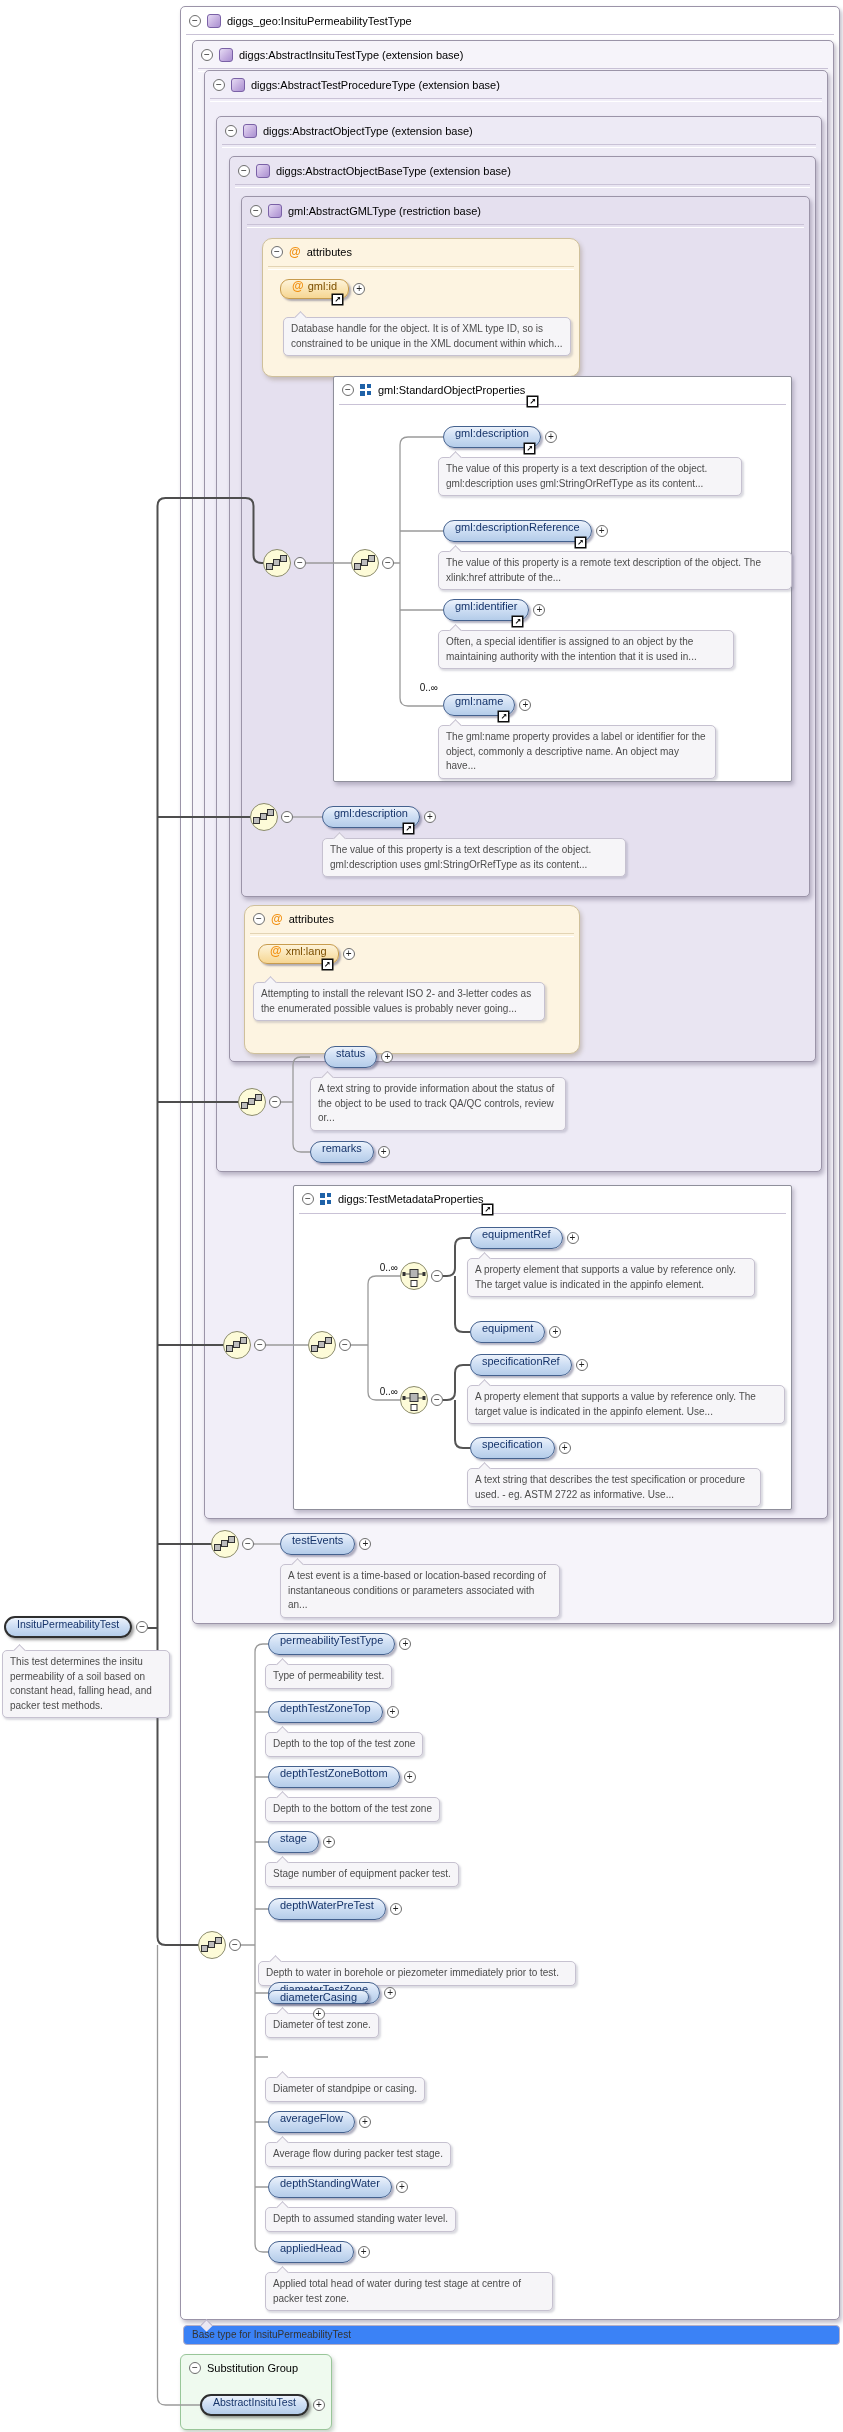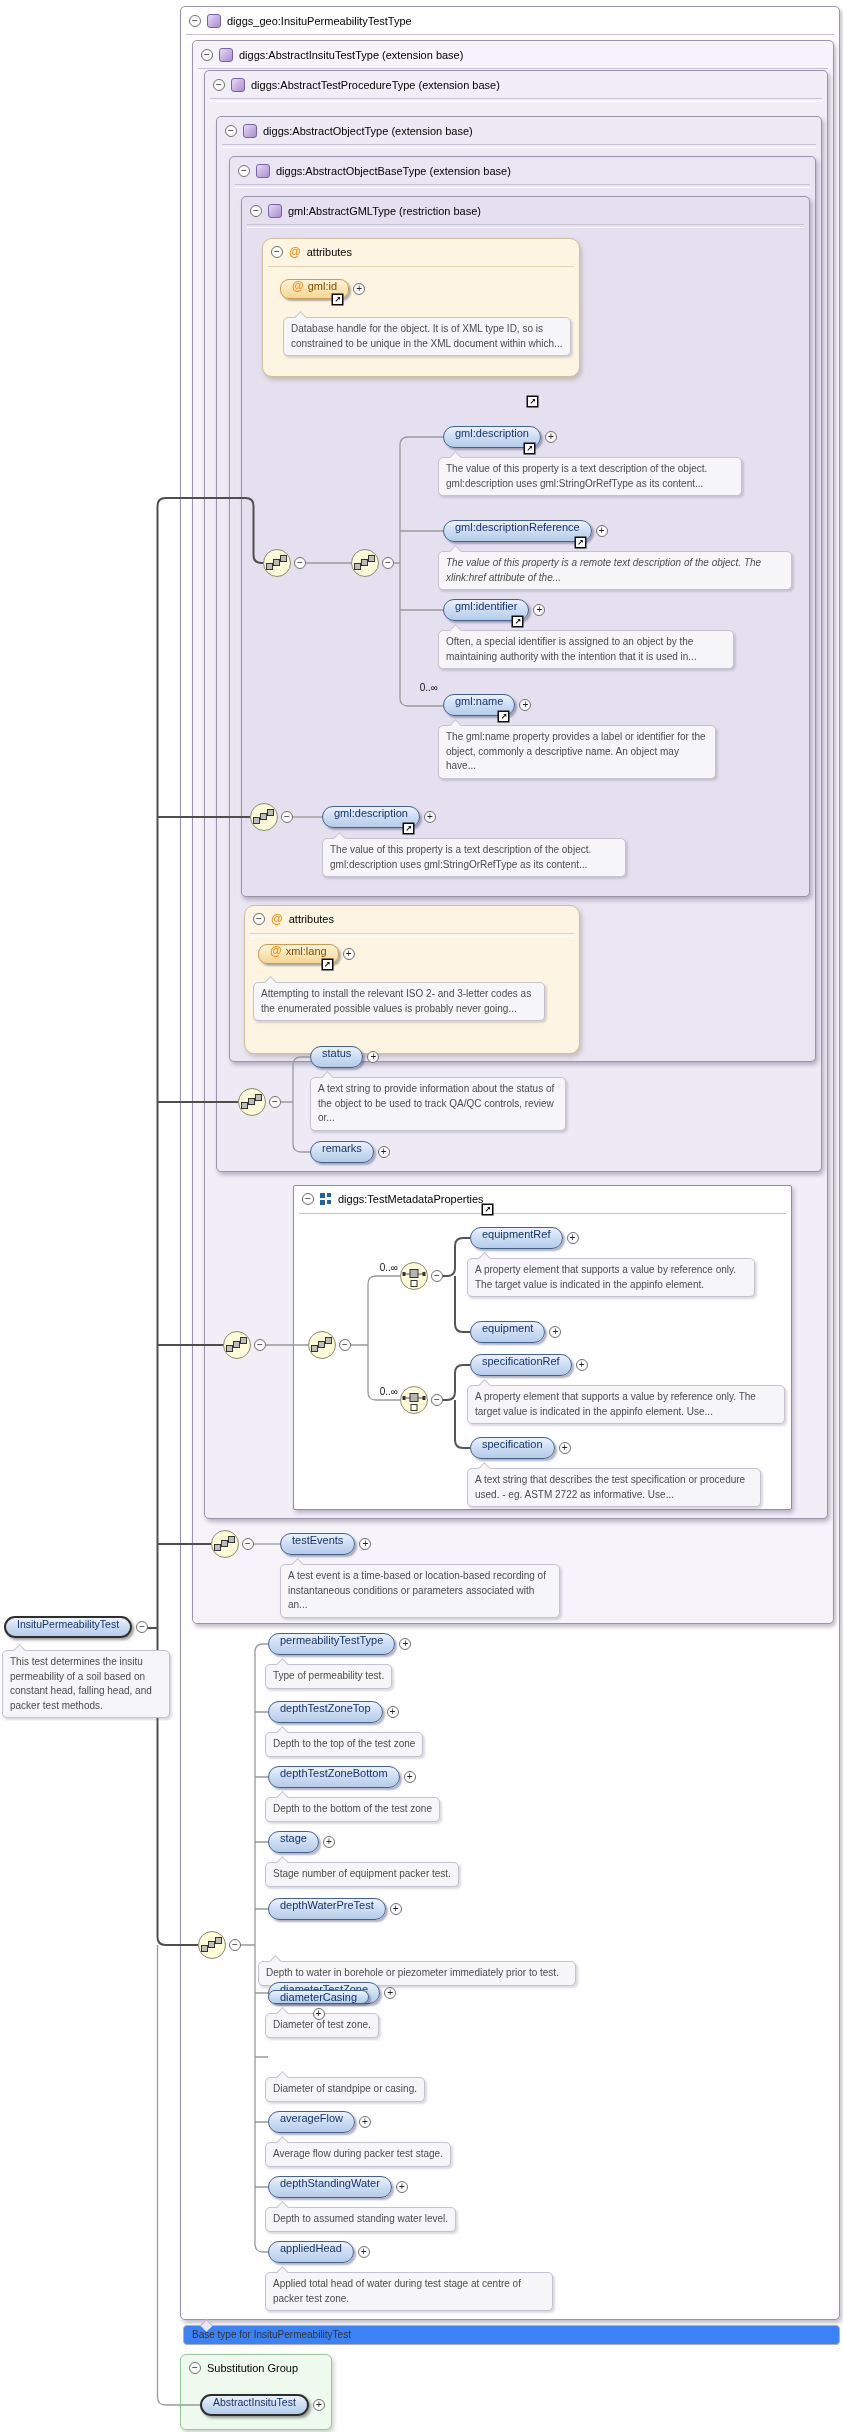--- a/index.html
+++ b/index.html
@@ -123,20 +123,33 @@
 
   <div class="abox" style="left:262px;top:238px;width:316px;height:137px;">
     <div class="bhead">
         <div class="badge minus"></div>
         <span class="aticon"></span>
         <span>attributes</span>
       </div>
     <div class="sep"></div>
   </div>
 
+  <div class="gbox" style="left:333px;top:376px;width:457px;height:404px;">
+    <div class="bhead">
+        <div class="badge minus"></div>
+        <div class="gicon">
+          <i></i>
+          <i></i>
+          <i></i>
+          <i></i>
+        </div>
+        <span>gml:StandardObjectProperties</span>
+      </div>
+    <div class="sep"></div>
+  </div>
   <div class="xarrow abs" style="left:527px;top:396px;"></div>
 
   <div class="abox" style="left:244px;top:905px;width:334px;height:147px;">
     <div class="bhead">
         <div class="badge minus"></div>
         <span class="aticon"></span>
         <span>attributes</span>
       </div>
     <div class="sep"></div>
   </div>
@@ -314,21 +327,21 @@
   </div>
   <div class="tip" style="left:438px;top:457px;width:288px;">The value of this property is a text description of the object. gml:description uses gml:StringOrRefType as its content...</div>
 
   <div class="row" style="left:443px;top:520px;">
     <div class="pill">
         <span>gml:descriptionReference</span>
         <div class="xarrow"></div>
       </div>
     <div class="badge plus"></div>
   </div>
-  <div class="tip" style="left:438px;top:551px;width:338px;font-style:italic;">The value of this property is a remote text description of the object. The xlink:href attribute of the...</div>
+  <div class="tip" style="left:438px;top:551px;width:338px;">The value of this property is a remote text description of the object. The xlink:href attribute of the...</div>
 
   <div class="row" style="left:443px;top:599px;">
     <div class="pill">
         <span>gml:identifier</span>
         <div class="xarrow"></div>
       </div>
     <div class="badge plus"></div>
   </div>
   <div class="tip" style="left:438px;top:630px;width:280px;">Often, a special identifier is assigned to an object by the maintaining authority with the intention that it is used in...</div>
 
@@ -354,21 +367,21 @@
   <div class="row" style="left:258px;top:943px;">
     <div class="pill apill">
         <span class="aticon"></span>
         <span>xml:lang</span>
         <div class="xarrow"></div>
       </div>
     <div class="badge plus"></div>
   </div>
   <div class="tip" style="left:253px;top:982px;width:276px;">Attempting to install the relevant ISO 2- and 3-letter codes as the enumerated possible values is probably never going...</div>
 
-  <div class="row" style="left:310px;top:1046px;">
+  <div class="row" style="left:324px;top:1046px;">
     <div class="pill">
         <span>status</span>
       </div>
     <div class="badge plus"></div>
   </div>
   <div class="tip" style="left:310px;top:1077px;width:240px;">A text string to provide information about the status of the object to be used to track QA/QC controls, review or...</div>
   <div class="row" style="left:310px;top:1141px;">
     <div class="pill">
         <span>remarks</span>
       </div>

